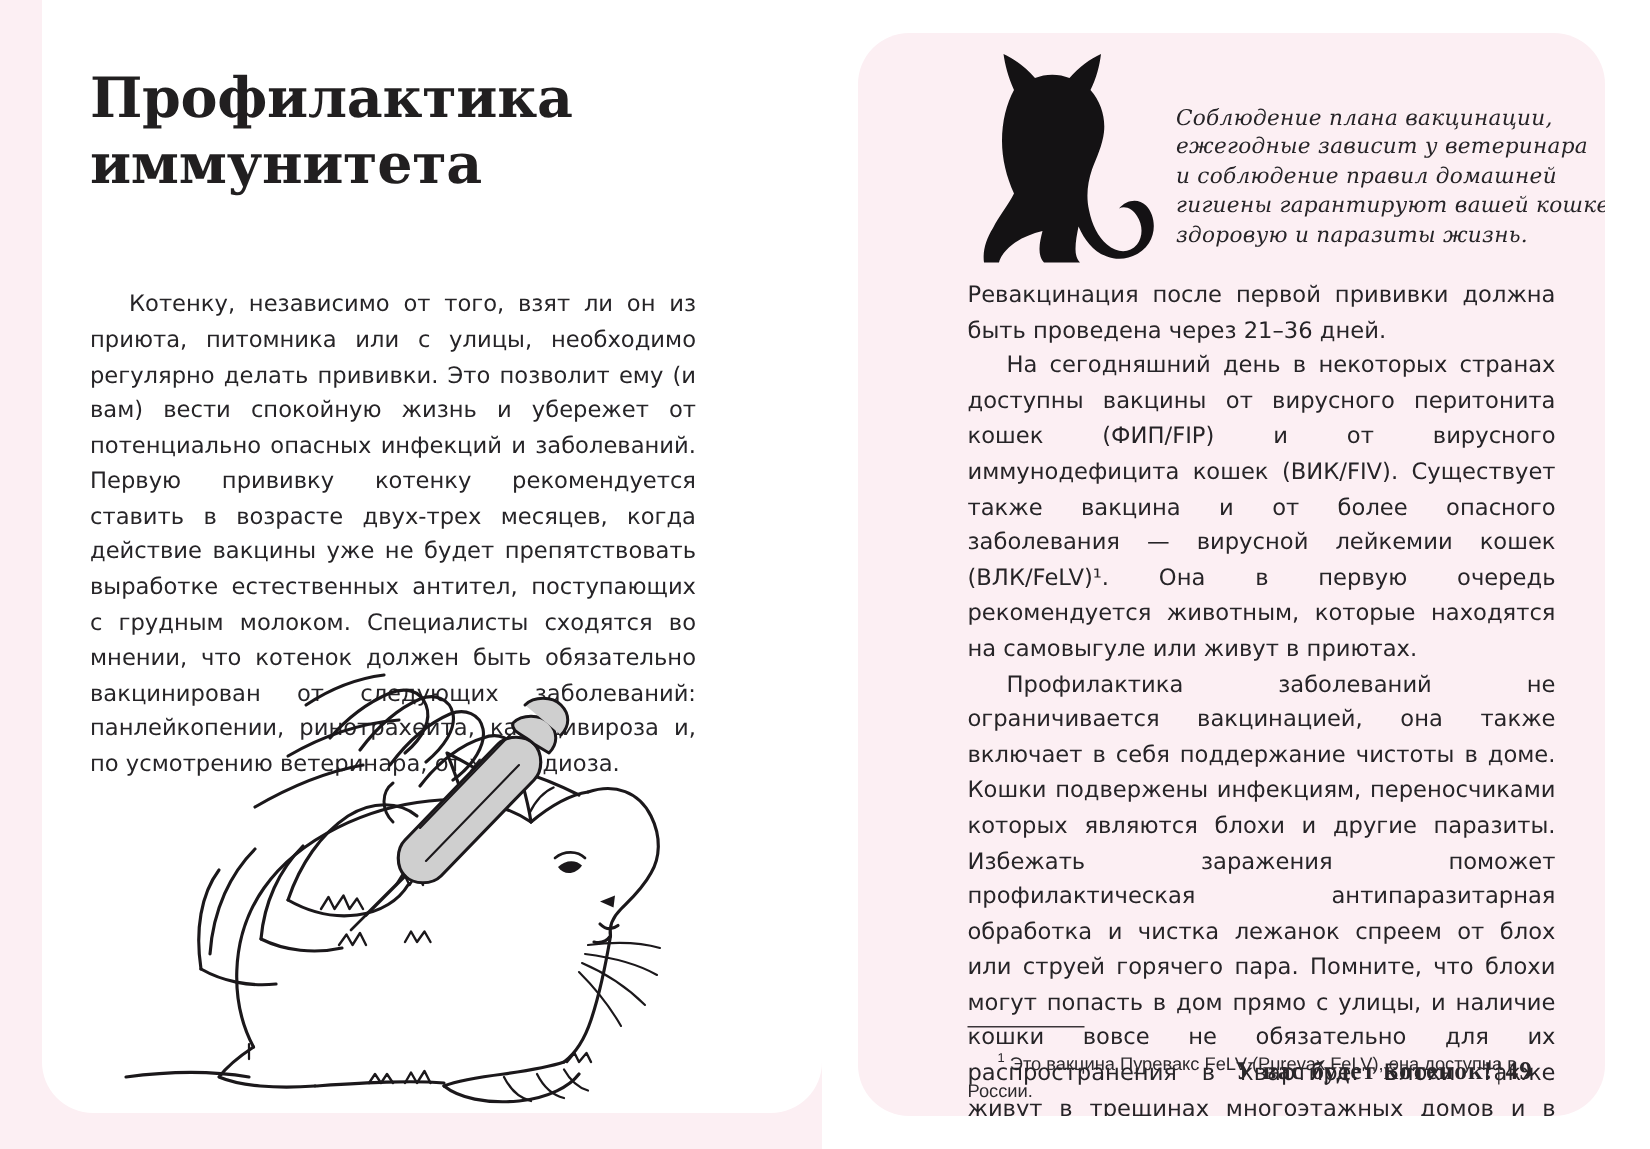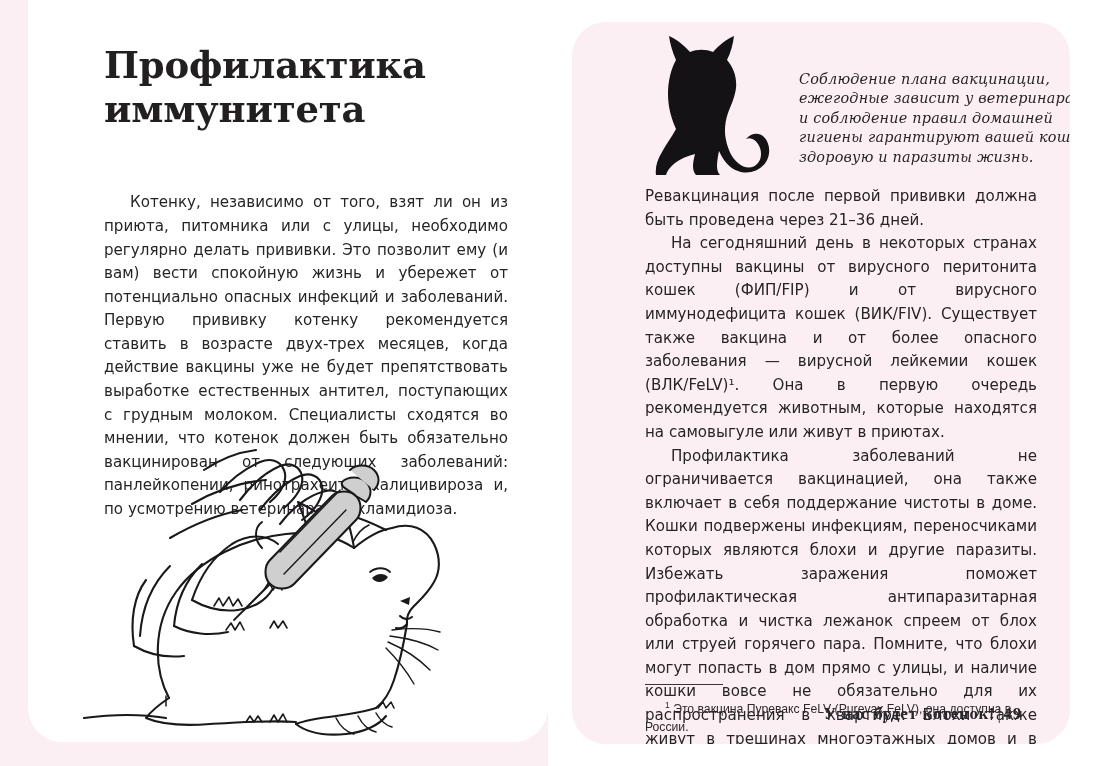--- a/index.html
+++ b/index.html
@@ -41,21 +41,21 @@
   
   .page-left {
     position: absolute;
     left: 28px;
     top: 0;
     width: 520px;
     height: 742px;
     background: #ffffff;
     border-radius: 0 0 34px 34px;
     box-sizing: border-box;
-    padding: 44px 52px 0 76px;
+    padding: 44px 52px 0 32px;
     overflow: hidden;
   }
   .page-left::before {
     content: "";
     position: absolute;
     left: 0; top: 0;
     width: 34px; height: 34px;
     background: #ffffff;
   }
 
@@ -120,21 +120,21 @@
   }
   .cat-silhouette {
     position: absolute;
     left: 72px;
     top: 8px;
     width: 130px;
     height: 152px;
   }
   .handwritten {
     position: absolute;
-    left: 227px;
+    left: 212px;
     top: 48px;
     width: 272px;
     font-family: "DejaVu Serif", serif;
     font-style: italic;
     font-size: 14.4px;
     line-height: 19.4px;
     color: #262427;
     letter-spacing: 0.2px;
   }
   .handwritten .hline { display: block; white-space: nowrap; }

